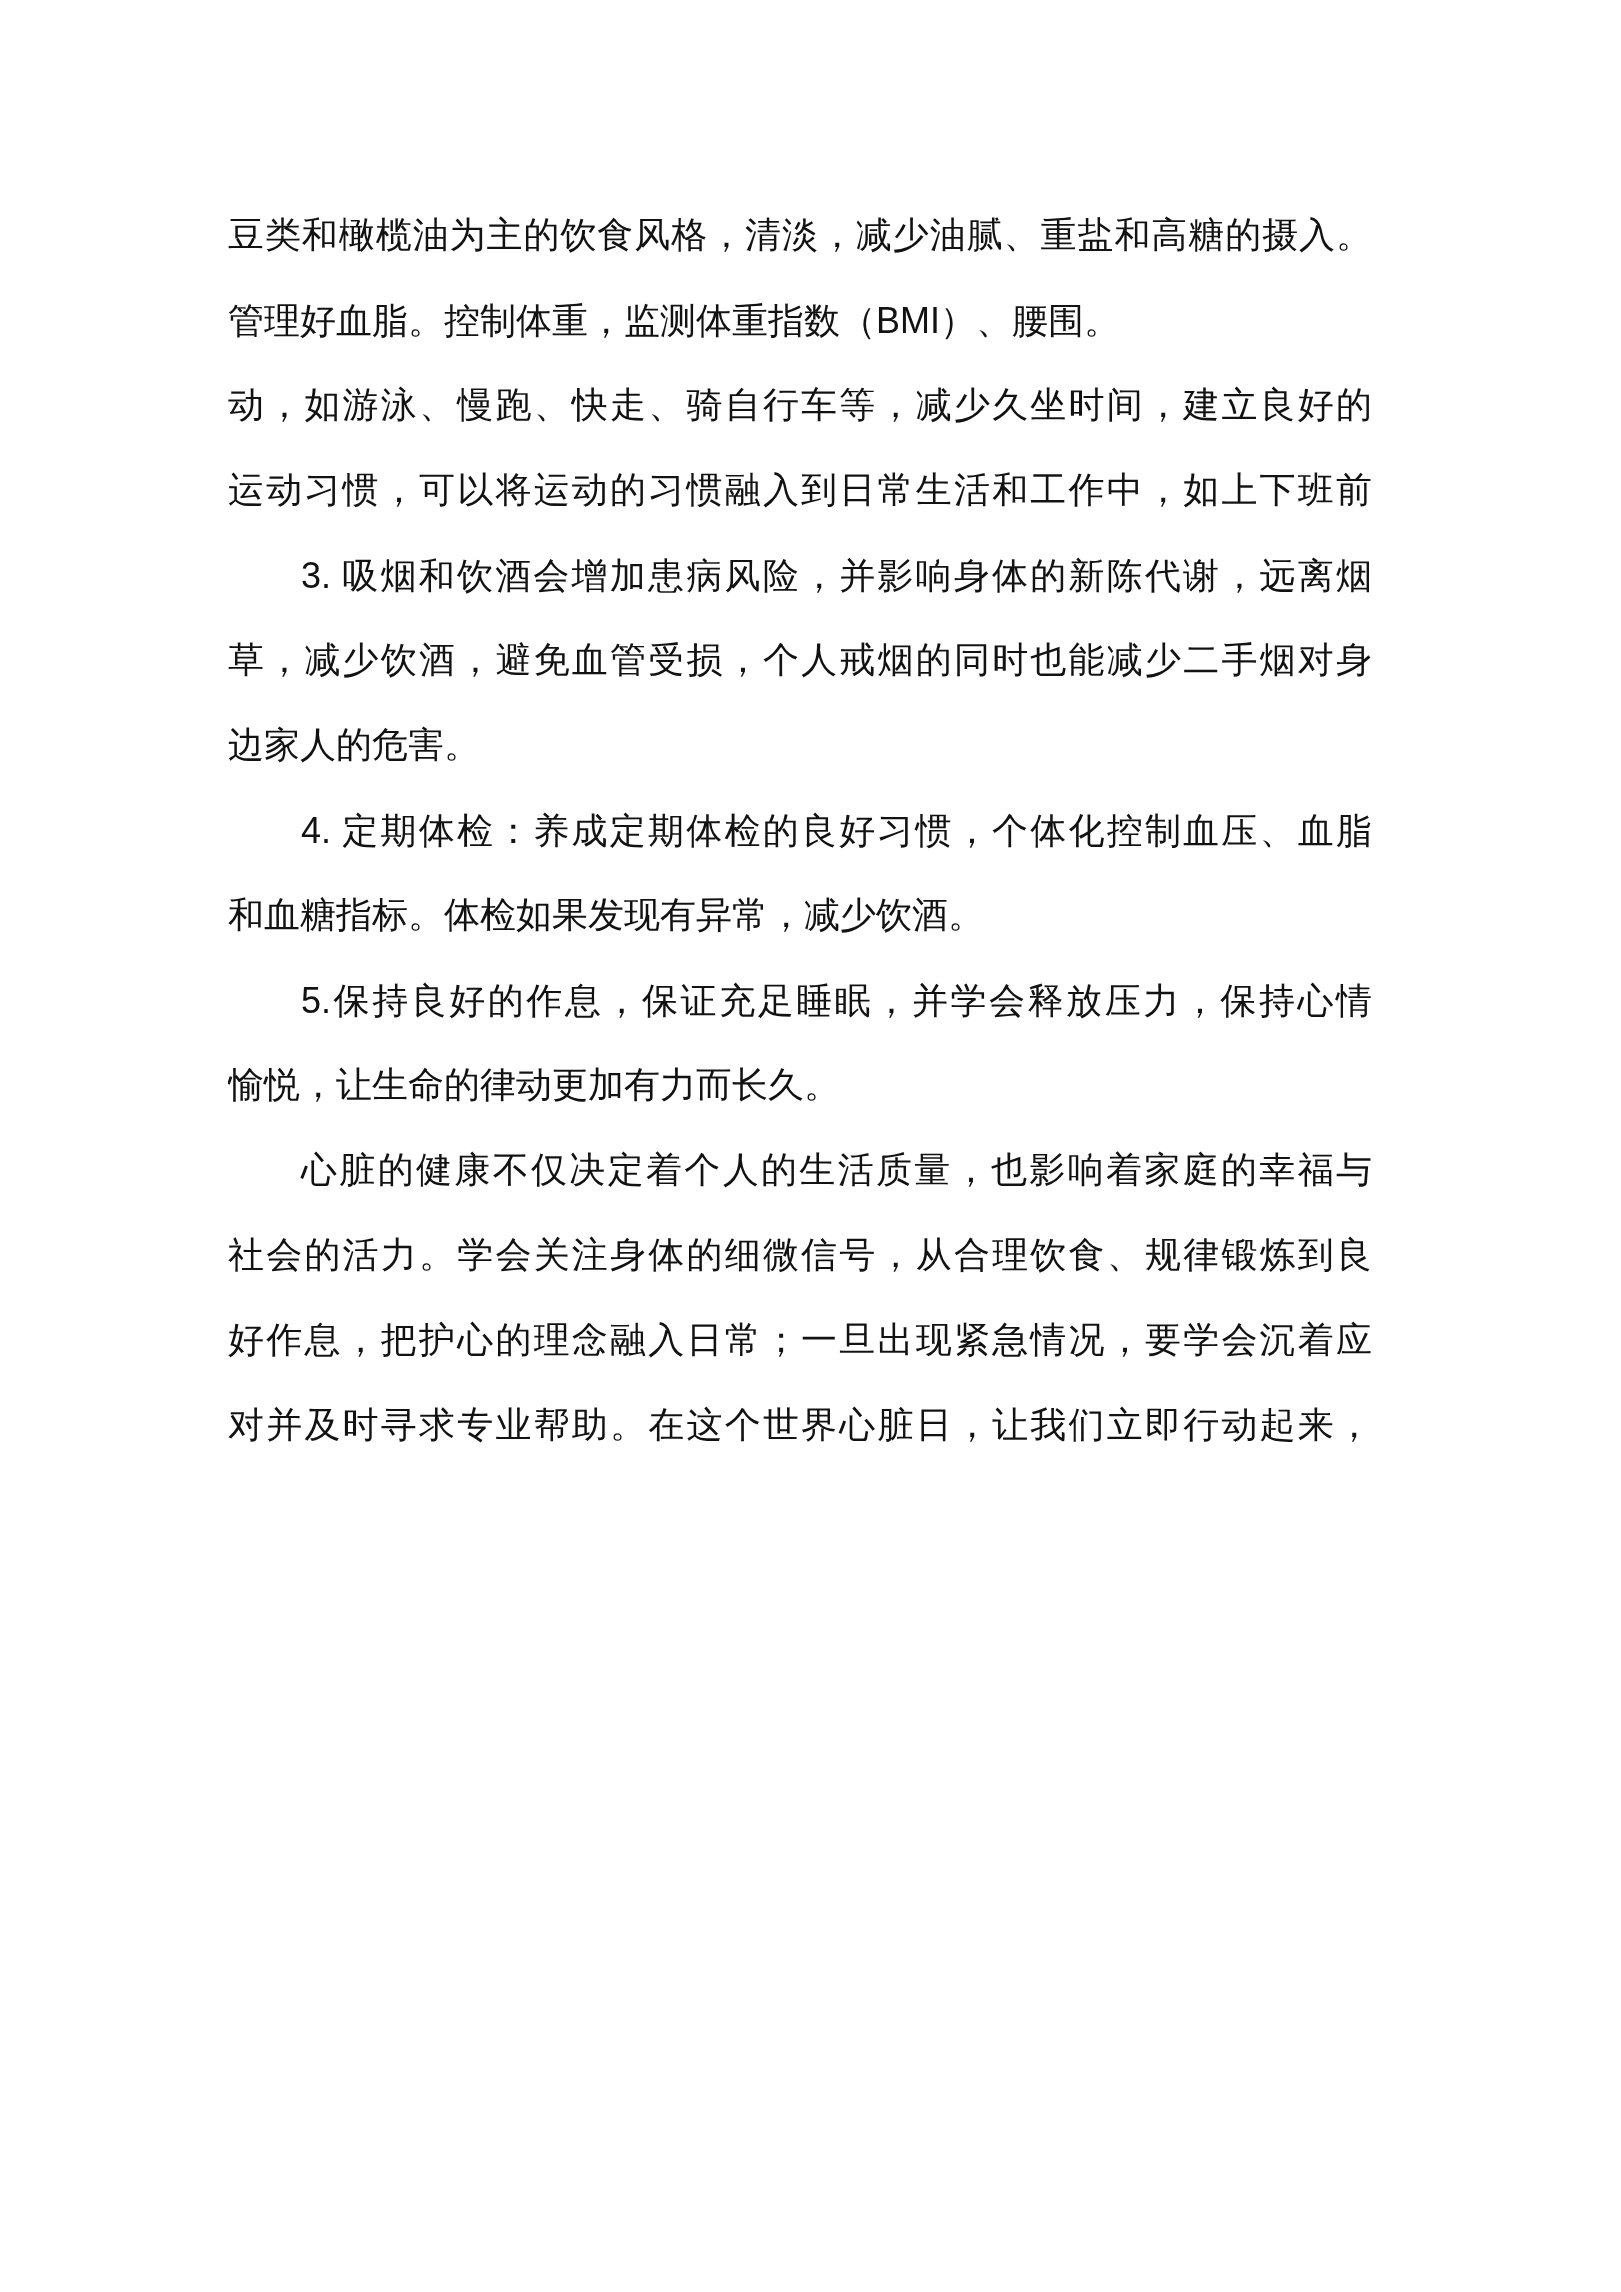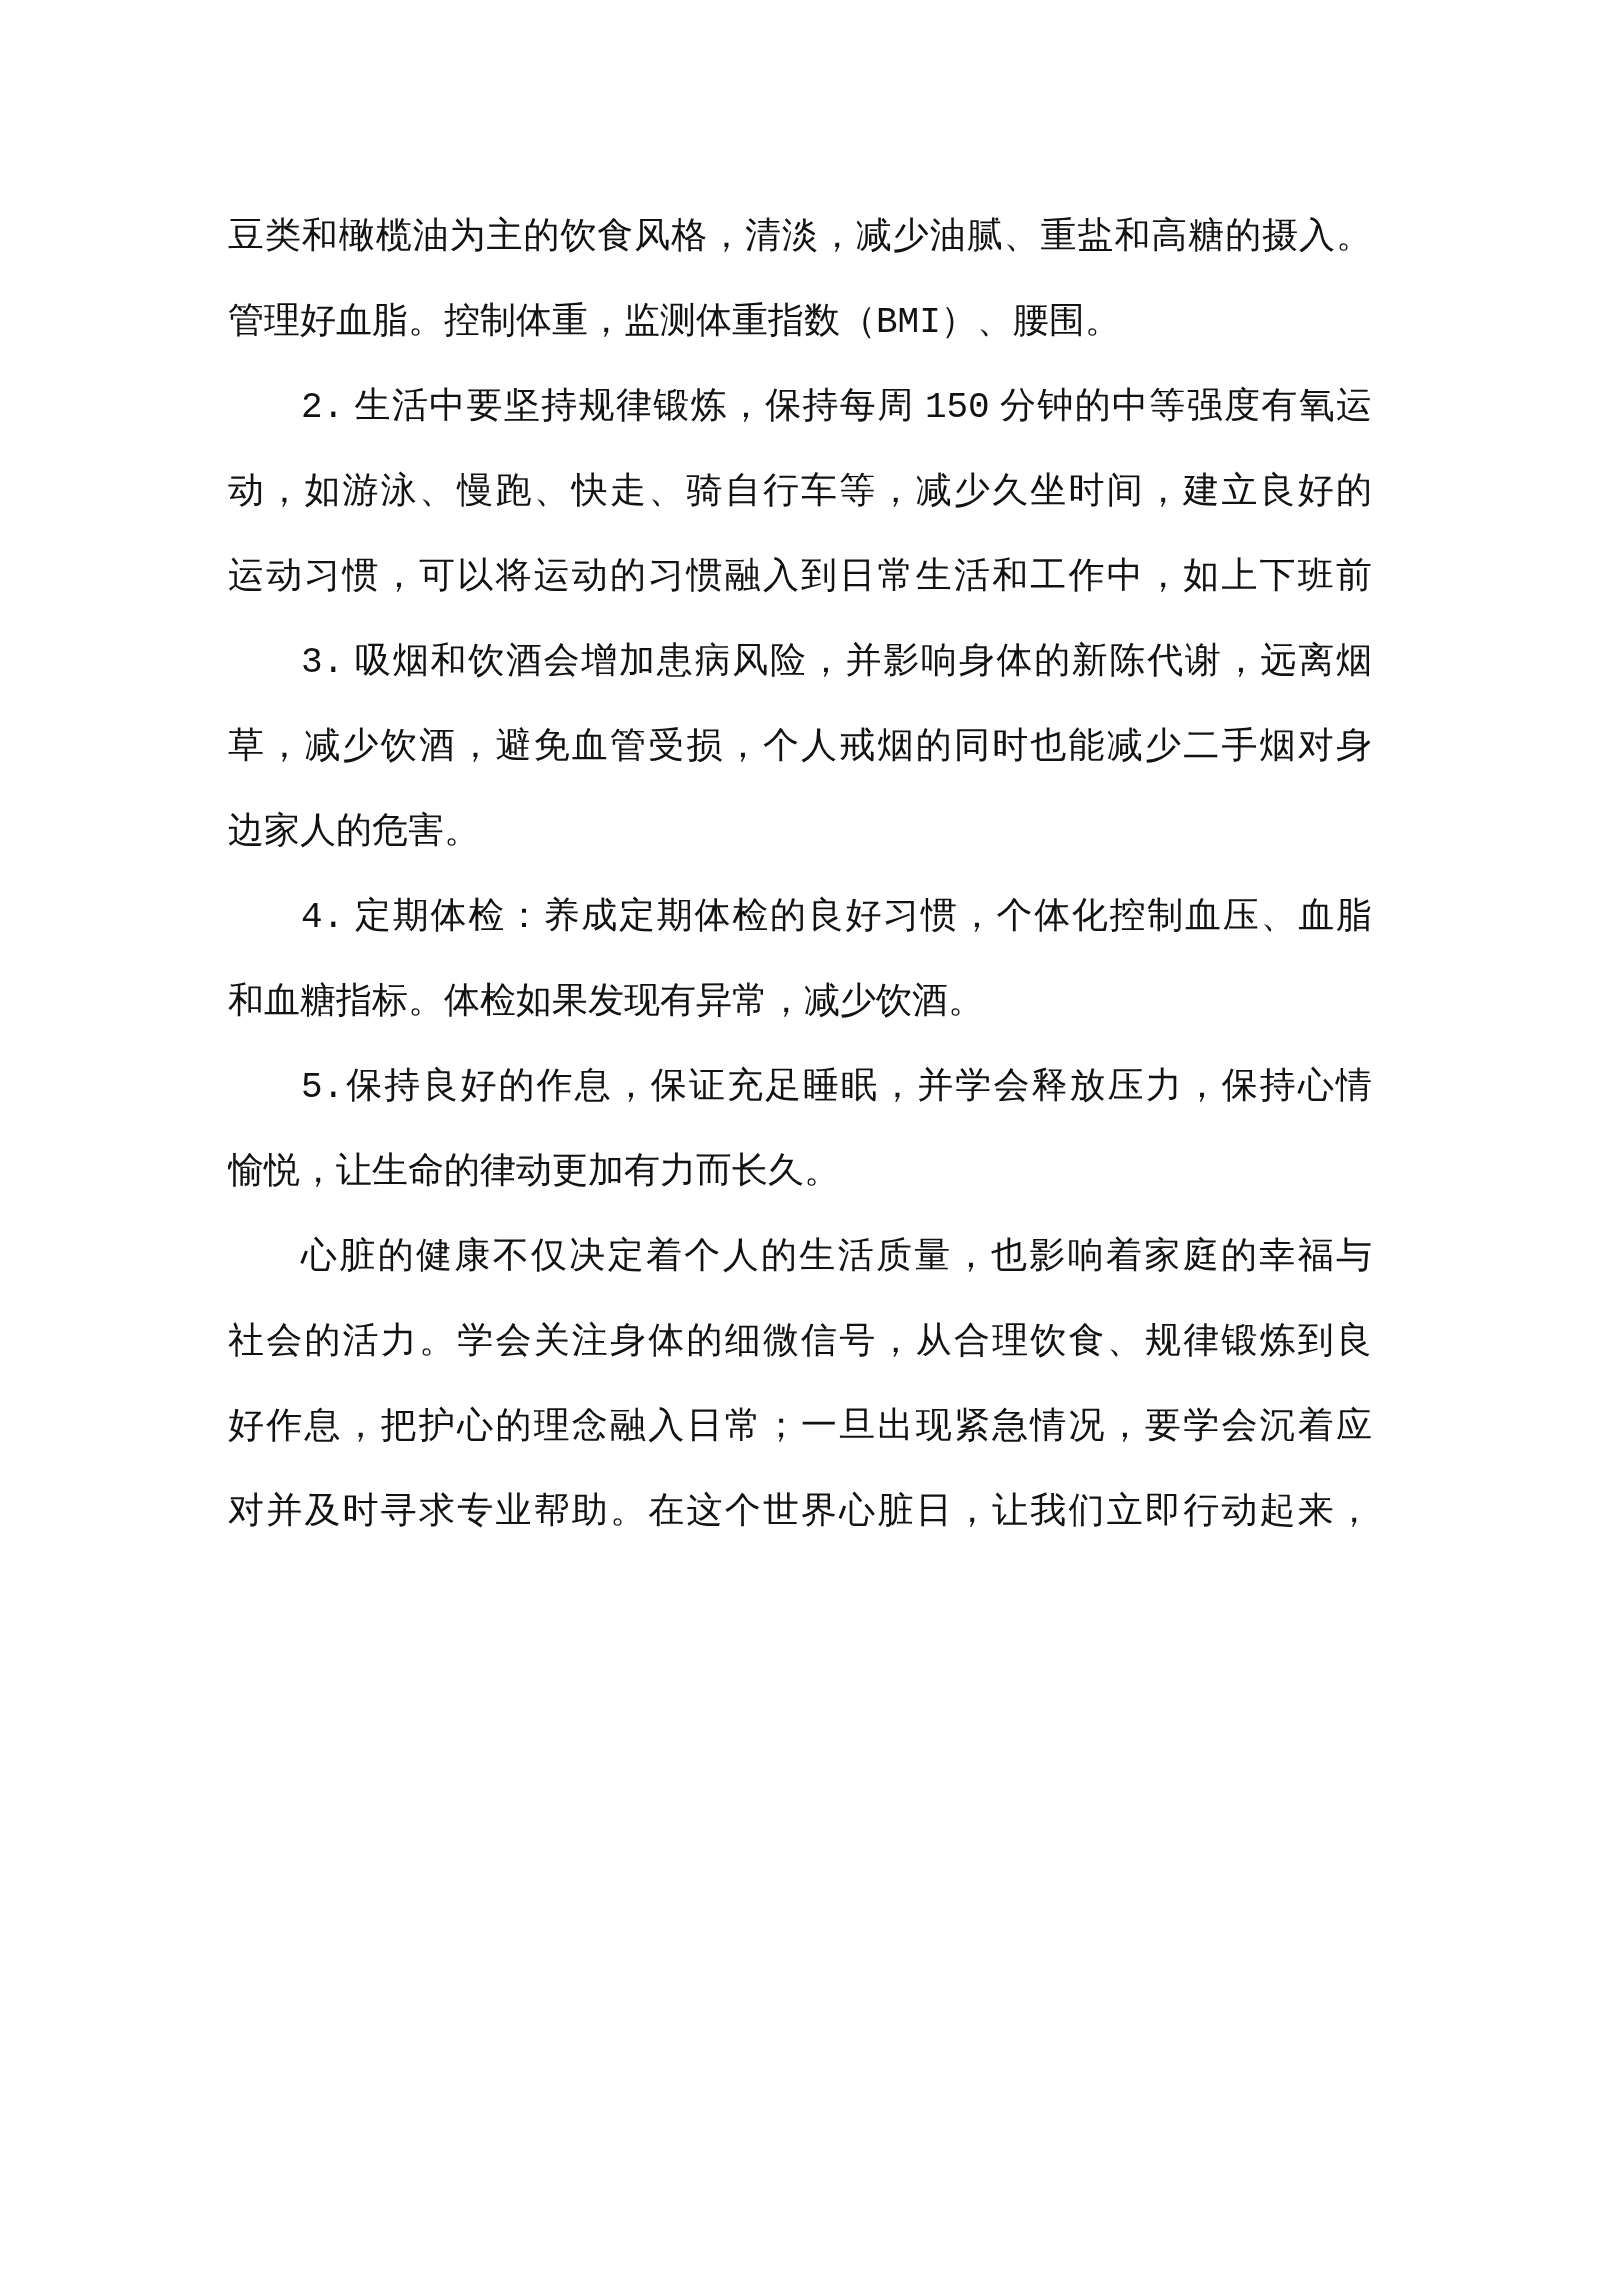--- a/index.html
+++ b/index.html
@@ -40,34 +40,33 @@
   }
   .line.just {
     text-align: justify;
     text-align-last: justify;
     text-justify: inter-character;
   }
   .line.indent {
     padding-left: 73px;
   }
   .latin {
-    font-family: Liberation Mono, monospace;
+    font-family: Liberation Sans, sans-serif;
   }
 </style>
 </head>
 <body>
 
 <div class="page">
   <div class="doc-content">
       <div class="paragraph">
         <div class="line just">豆类和橄榄油为主的饮食风格，清淡，减少油腻、重盐和高糖的摄入。</div>
         <div class="line">管理好血脂。控制体重，监测体重指数（<span class="latin">BMI</span>）、腰围。</div>
       </div>
       <div class="paragraph">
-        <div class="line just indent"><span class="latin">2.</span> 生活中要坚持规律锻炼，保持每周 <span class="latin">150</span> 分钟的中等强度有氧运</div>
         <div class="line just">动，如游泳、慢跑、快走、骑自行车等，减少久坐时间，建立良好的</div>
         <div class="line just">运动习惯，可以将运动的习惯融入到日常生活和工作中，如上下班前</div>
       </div>
       <div class="paragraph">
         <div class="line just indent"><span class="latin">3.</span> 吸烟和饮酒会增加患病风险，并影响身体的新陈代谢，远离烟</div>
         <div class="line just">草，减少饮酒，避免血管受损，个人戒烟的同时也能减少二手烟对身</div>
         <div class="line">边家人的危害。</div>
       </div>
       <div class="paragraph">
         <div class="line just indent"><span class="latin">4.</span> 定期体检：养成定期体检的良好习惯，个体化控制血压、血脂</div>

